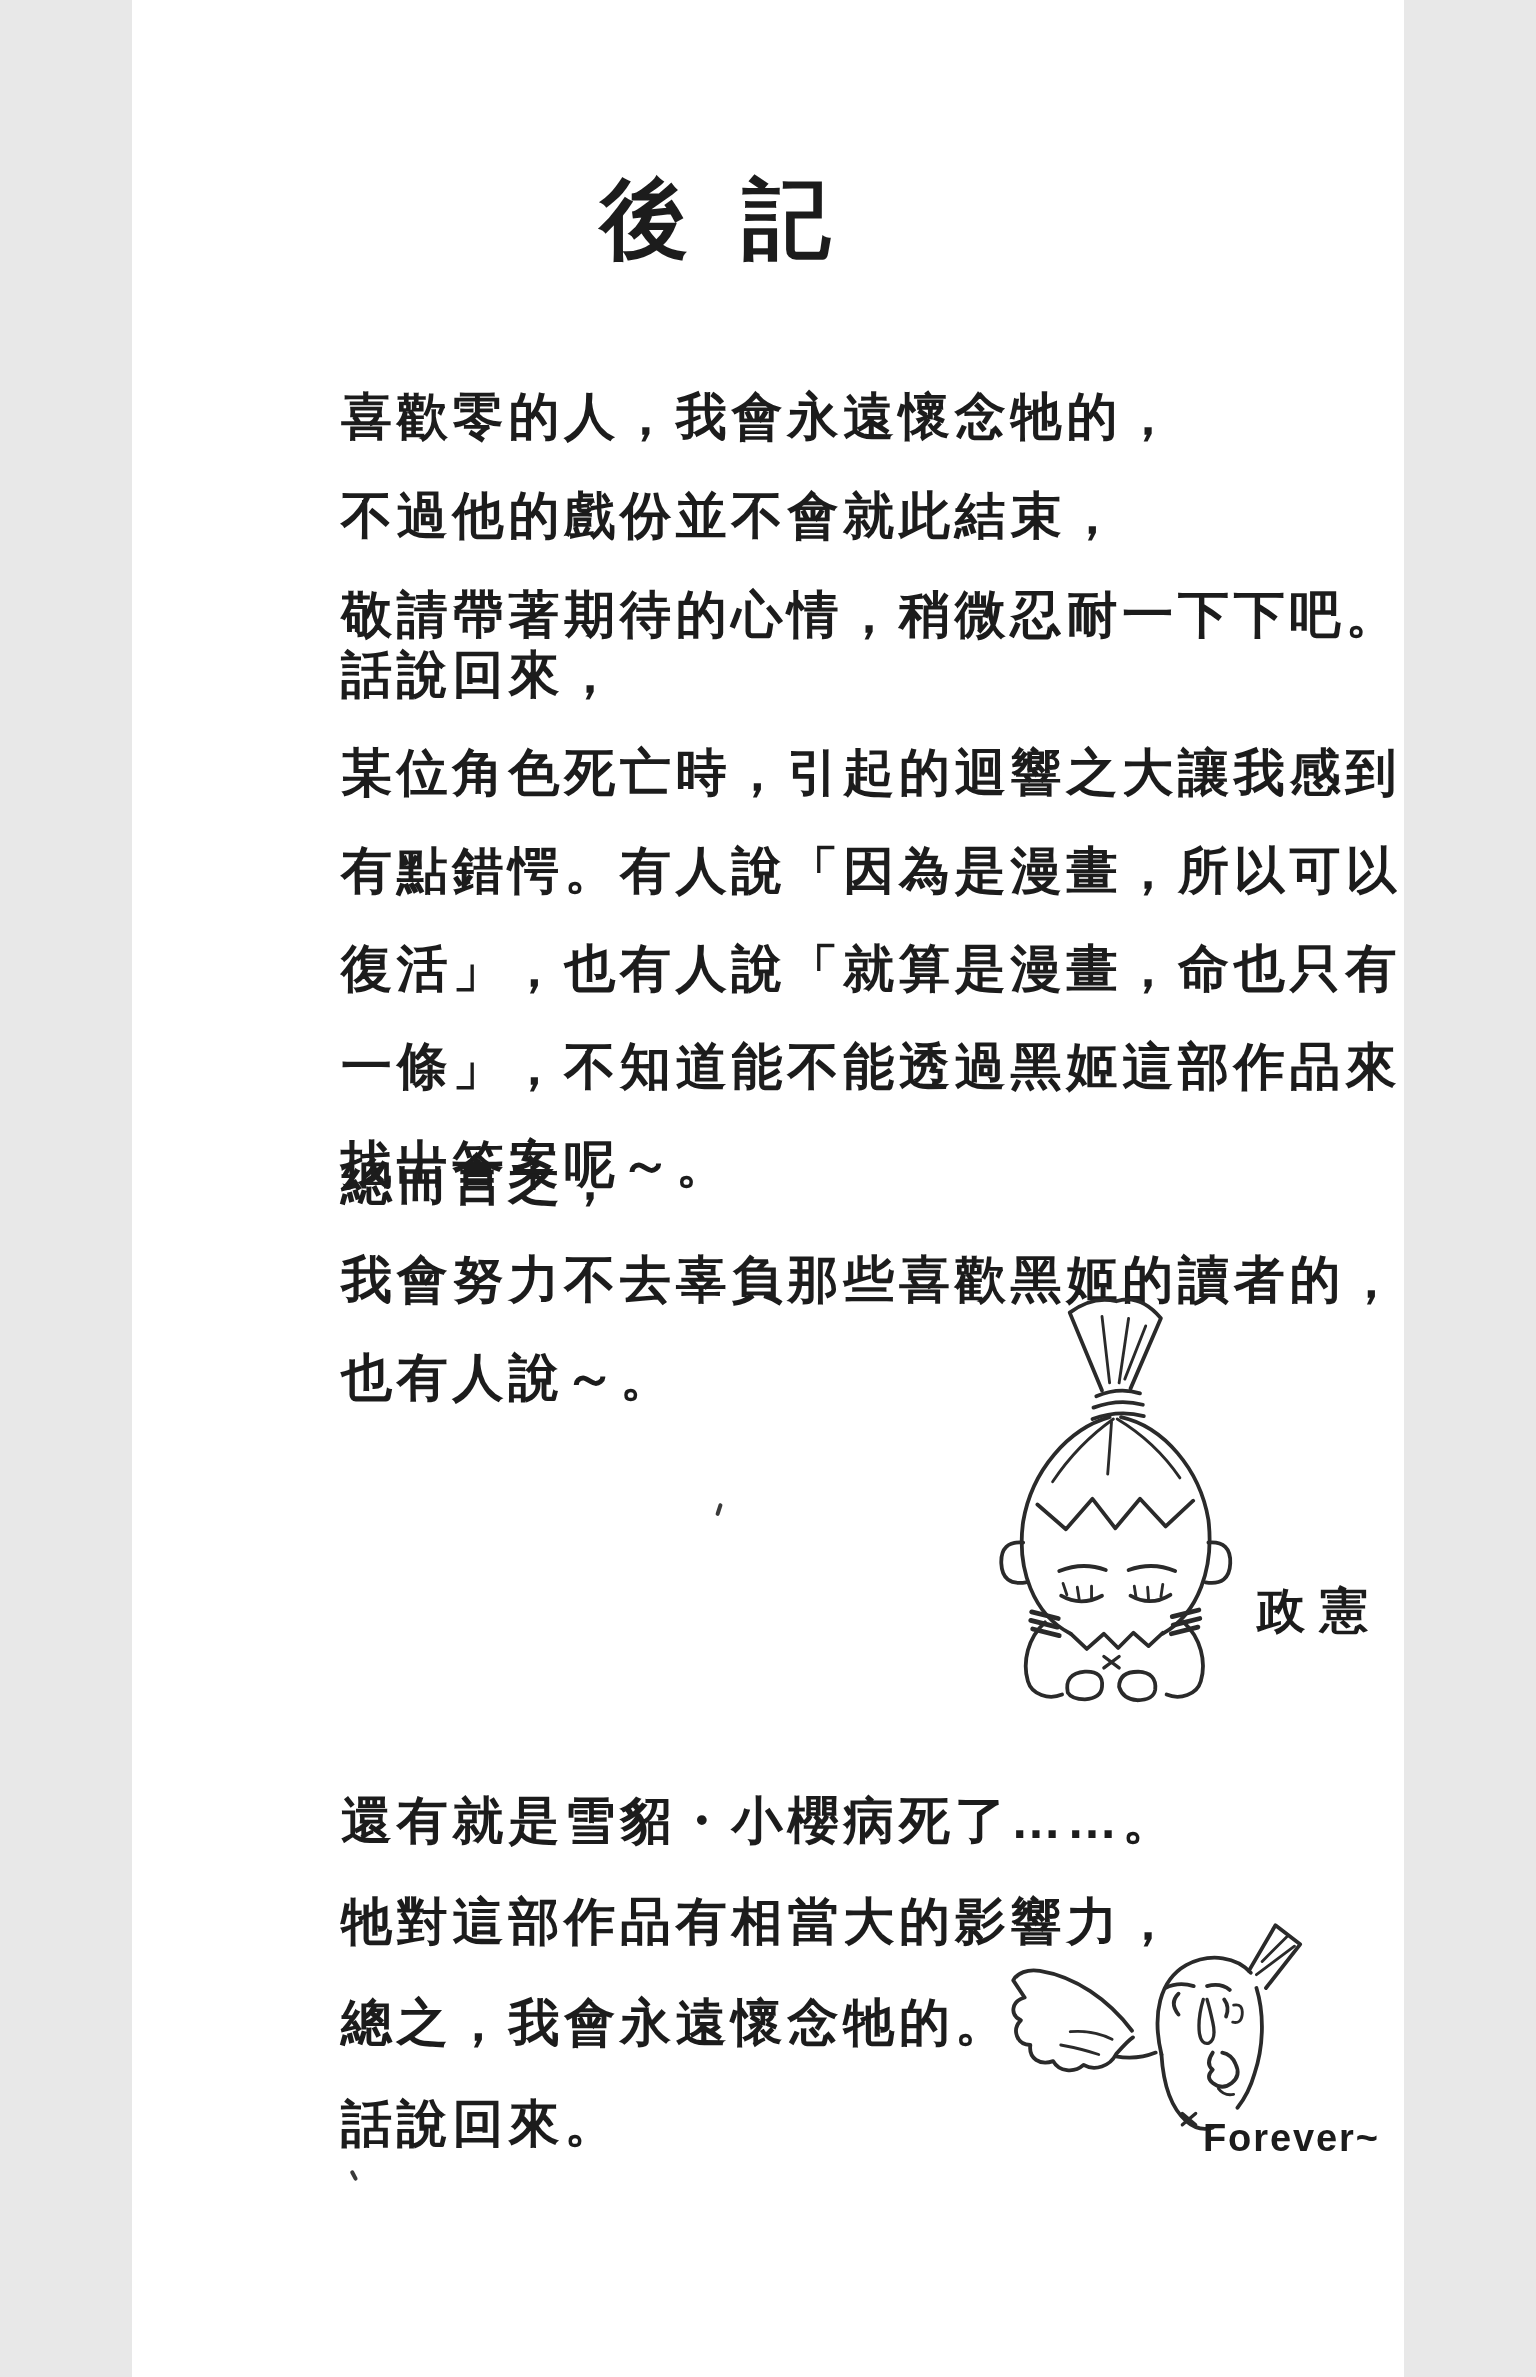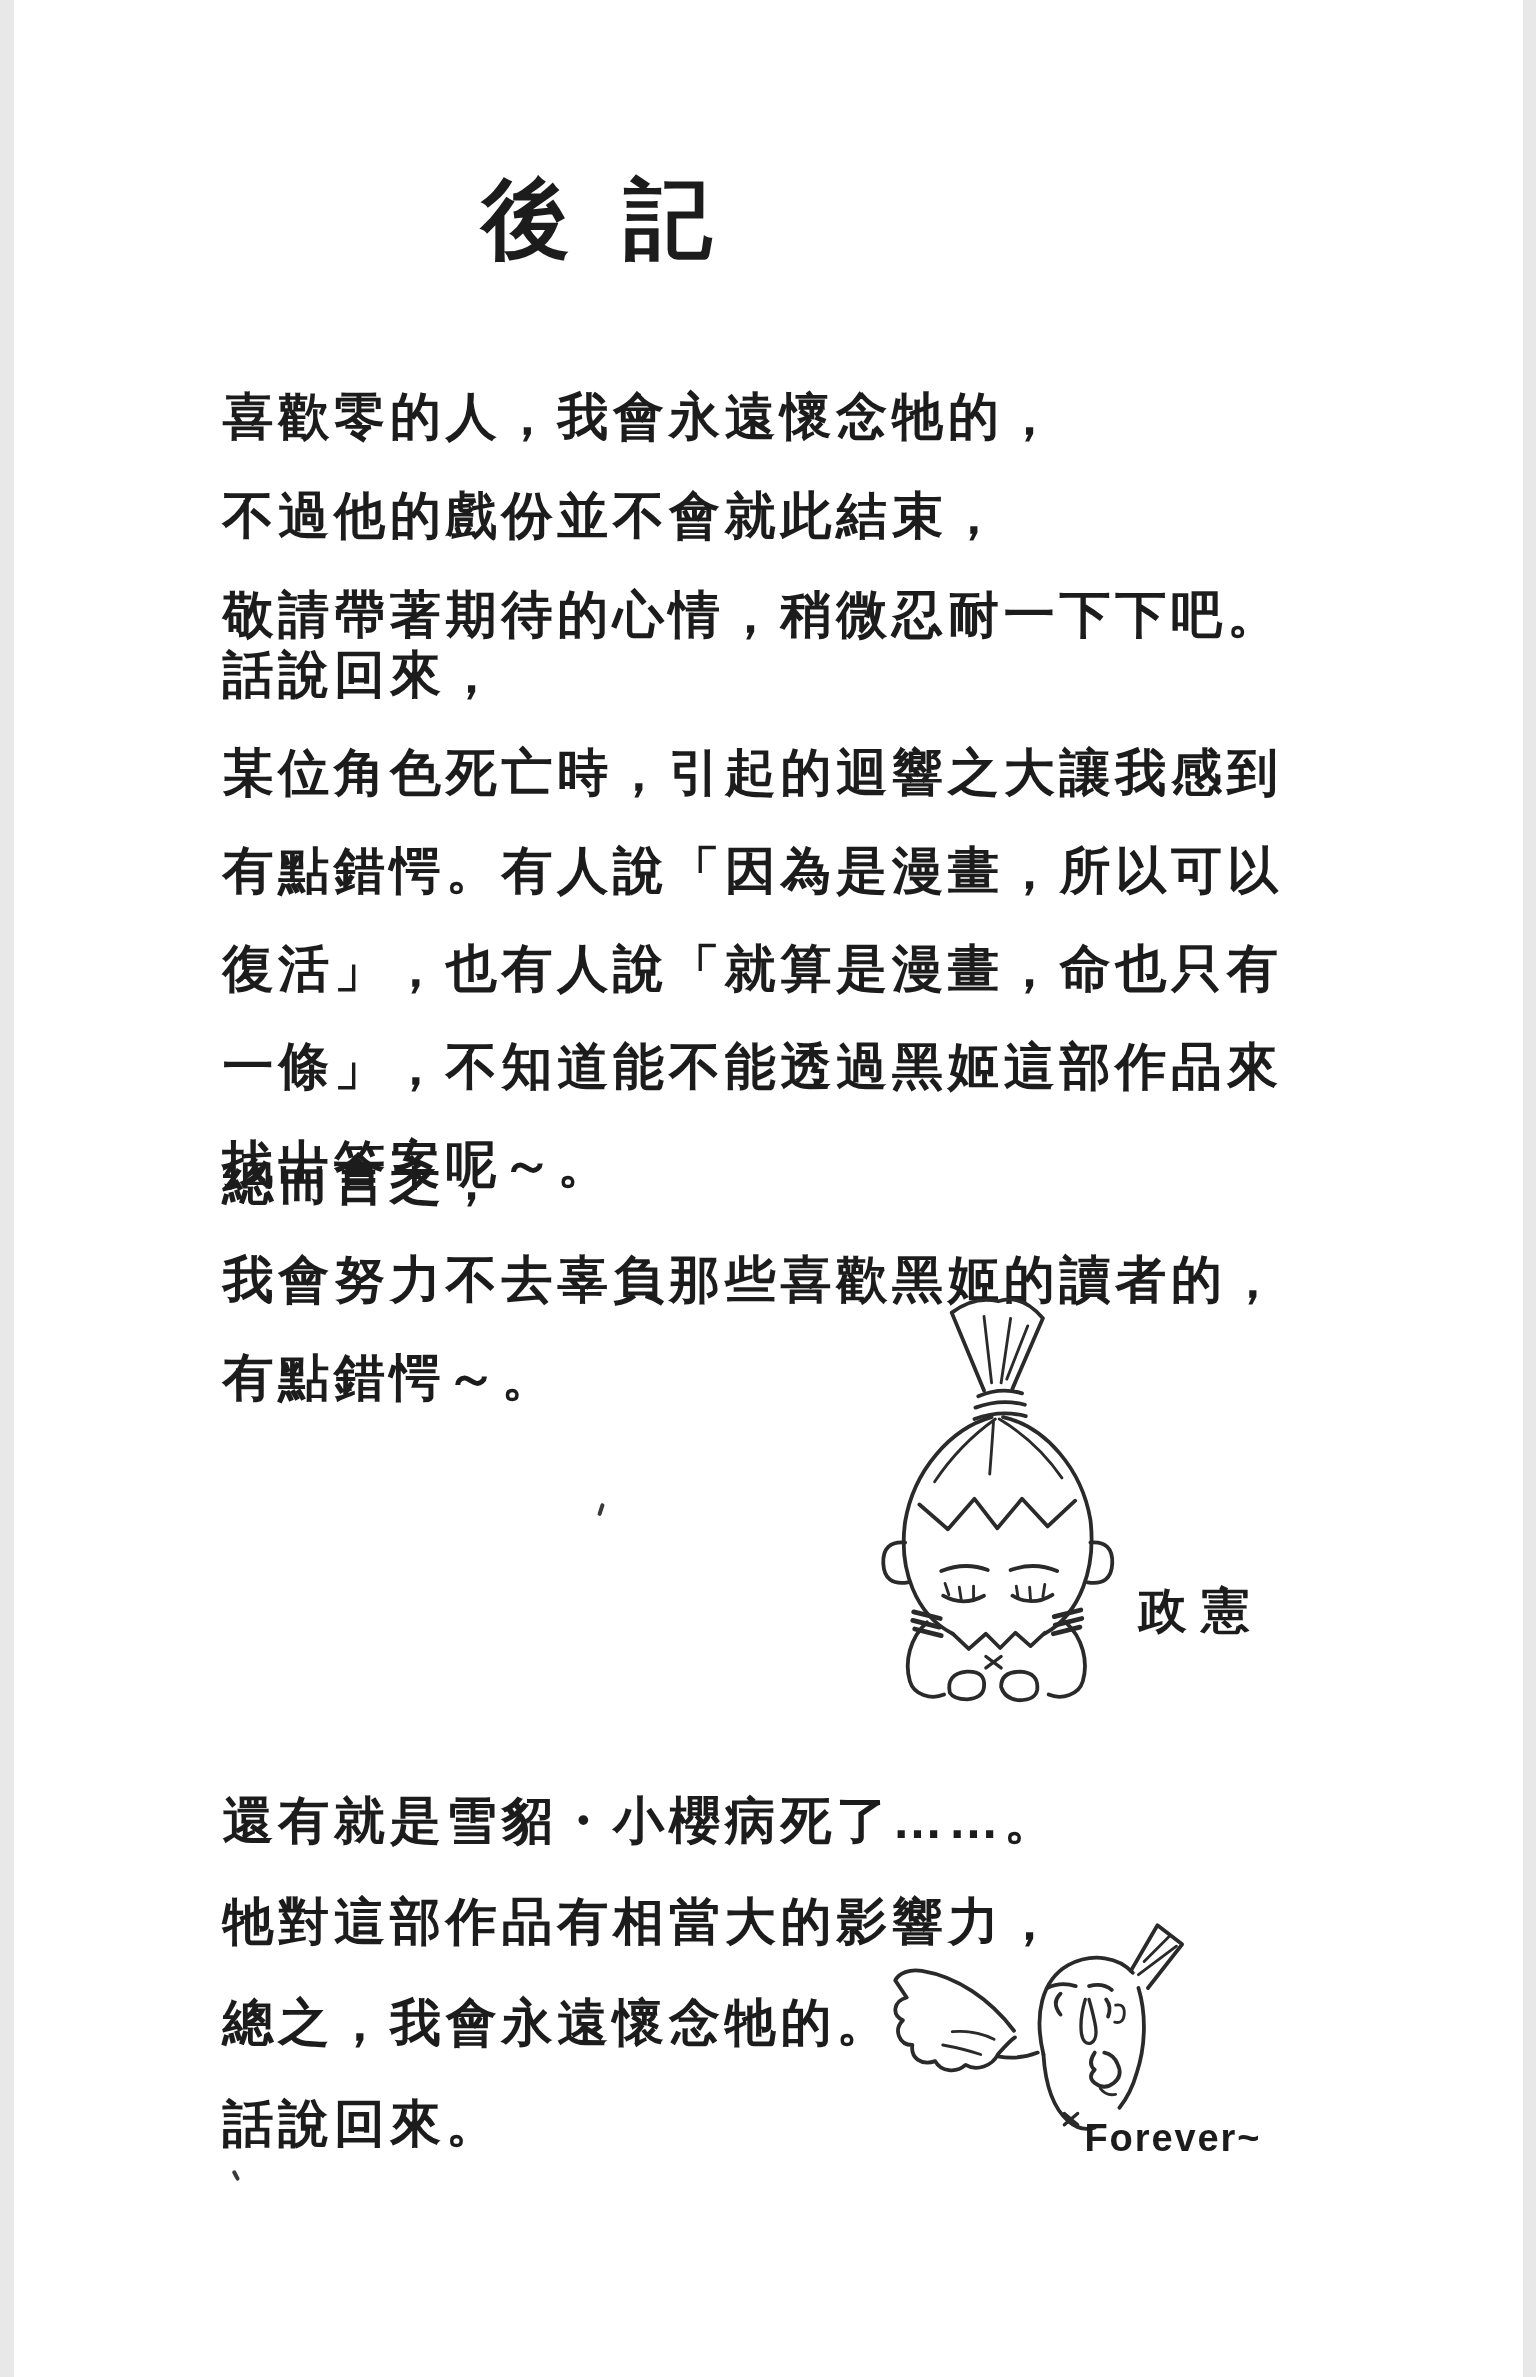--- a/index.html
+++ b/index.html
@@ -1,18 +1,18 @@
 <!DOCTYPE html>
 <html style="font-size:15px"><head>
 <meta charset="utf-8">
 <style>
   html,body{margin:0;padding:0;background:#e8e8e8;}
   .page{
     position:relative;
-    width:1509px;height:2378px;
+    width:1272px;height:2378px;
     background:#ffffff;
     color:#1c1c1c;
     font-family:"Liberation Sans", sans-serif;
     font-weight:600;
     overflow:hidden;
     margin:0 auto;
   }
   .title{
     position:absolute;left:468px;top:160px;margin:0;
     font-size:88px;font-weight:700;letter-spacing:1.9px;white-space:pre;
@@ -56,21 +56,21 @@
     <div class="line">某位角色死亡時，引起的迴響之大讓我感到</div>
     <div class="line">有點錯愕。有人說「因為是漫畫，所以可以</div>
     <div class="line">復活」，也有人說「就算是漫畫，命也只有</div>
     <div class="line">一條」，不知道能不能透過黑姬這部作品來</div>
     <div class="line">找出答案呢～。</div>
   </div>
 
   <div class="para p3">
     <div class="line">總而言之，</div>
     <div class="line">我會努力不去辜負那些喜歡黑姬的讀者的，</div>
-    <div class="line">有點錯愕～。</div>
+    <div class="line">也有人說～。</div>
   </div>
 
   <svg class="illu bow" width="304" height="423" viewBox="0 0 320 445" fill="none" stroke="#2a2a2a" stroke-width="4" stroke-linecap="round" stroke-linejoin="round">
 
     <path d="M140,112 L106,30 Q130,12 155,18 Q180,10 202,36 L170,110"></path>
     <path d="M148,104 L140,34" stroke-width="3"></path>
     <path d="M158,104 L168,36" stroke-width="3"></path>
     <path d="M164,100 L186,44" stroke-width="3"></path>
 
     <path d="M134,118 Q158,108 180,115"></path>

